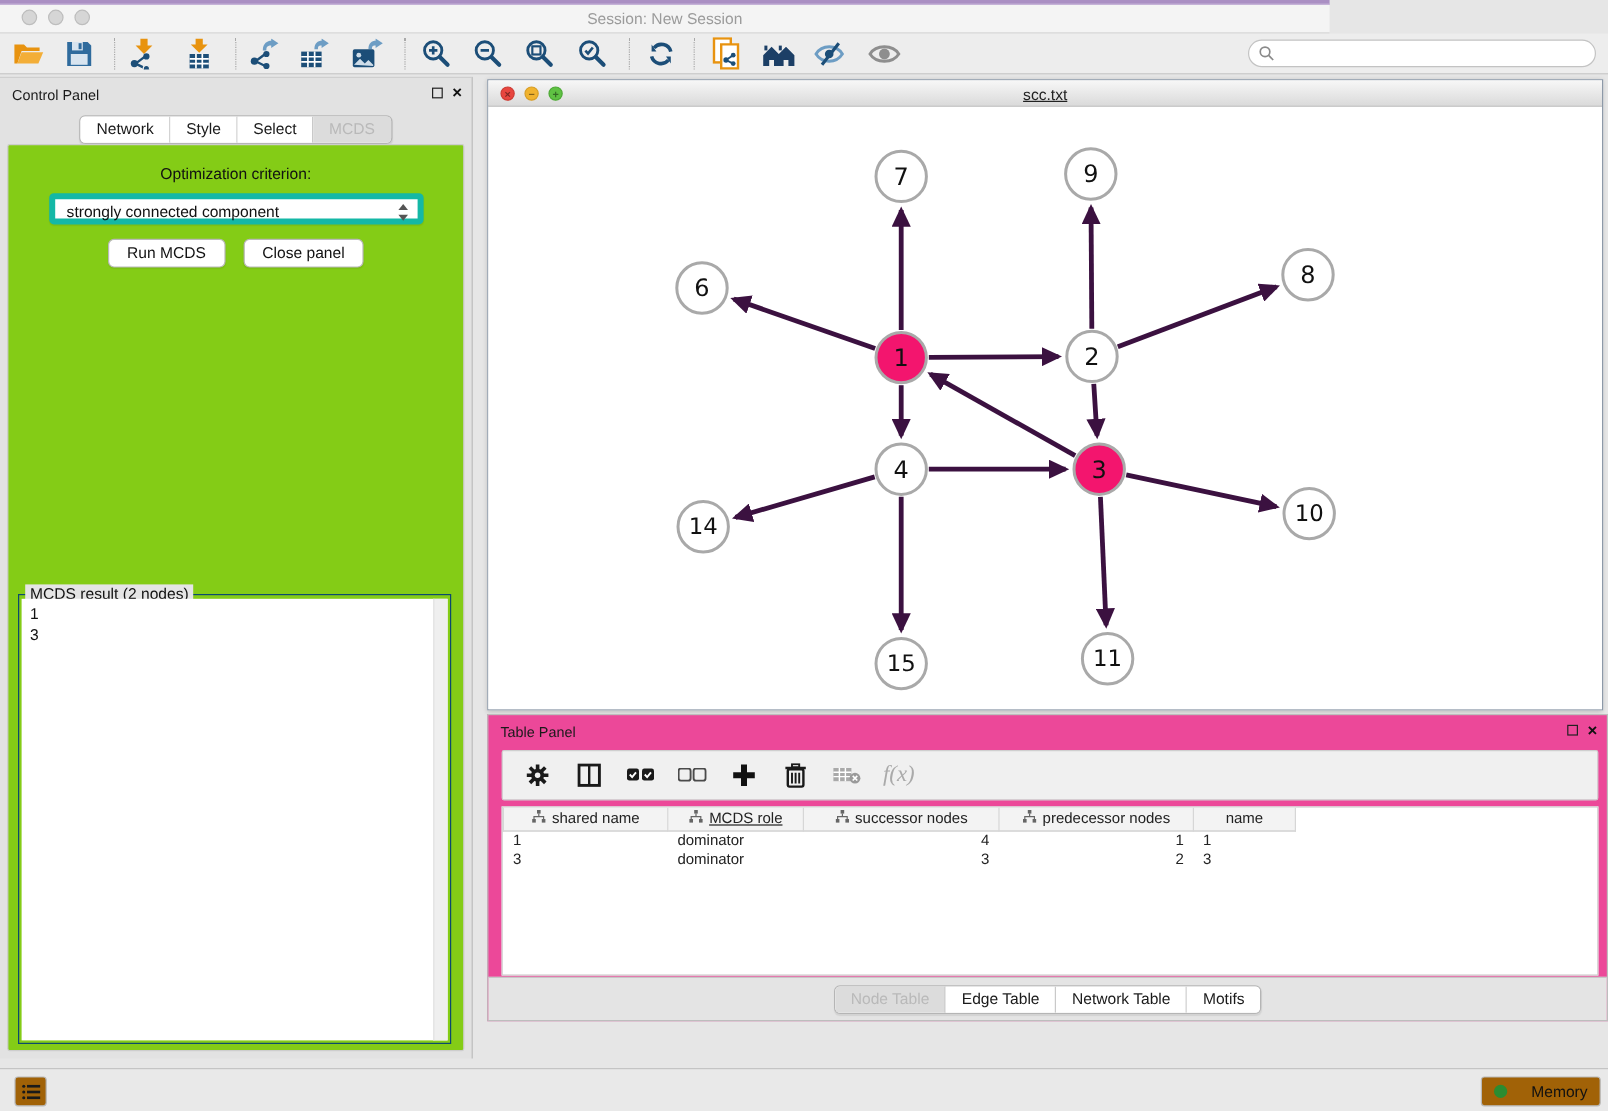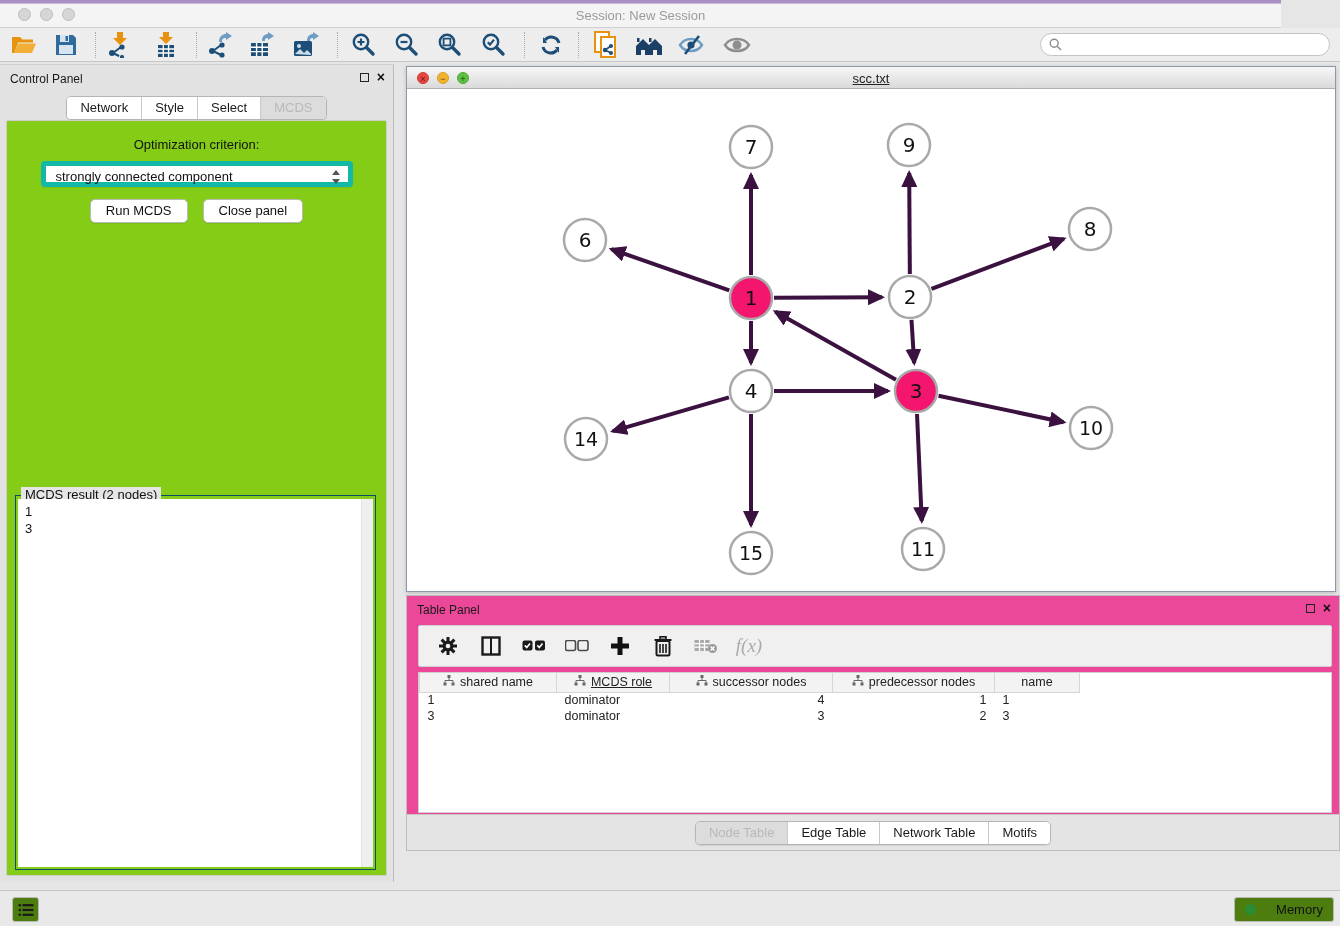--- a/index.html
+++ b/index.html
@@ -1,20 +1,20 @@
 <!DOCTYPE html>
 <html><head>
 <meta charset="utf-8">
 <style>
   * { margin:0; padding:0; box-sizing:border-box; }
   html,body { width:1340px; height:926px; font-family:"Liberation Sans", sans-serif; background:#e6e6e6; overflow:hidden; }
   .app { position:relative; width:1340px; height:926px; background:#e6e6e6; }
 
   
-  .titlebar { position:absolute; left:0; top:0; width:1281px; height:28px; background:#f4f4f4; border-bottom:1px solid #d0d0d0; }
+  .titlebar { position:absolute; left:0; top:0; width:1108px; height:28px; background:#f4f4f4; border-bottom:1px solid #d0d0d0; }
   .titlebar .purple-strip { position:absolute; left:0; top:0; width:100%; height:4px; background:#aa8fc3; border-bottom:1px solid #c9b6da; }
   .traffic { position:absolute; top:8px; width:13px; height:13px; border-radius:50%; background:#d6d6d6; border:1px solid #bdbdbd; }
   .t1{left:18px;} .t2{left:40px;} .t3{left:62px;}
   .win-title { position:absolute; top:8px; left:0; width:100%; text-align:center; font-size:13px; color:#9b9b9b; }
 
   
   .toolbar { position:absolute; left:0; top:28px; width:1340px; height:34px; background:#ededed; border-bottom:1px solid #c6c6c6; }
   .tbi { position:absolute; top:2px; width:32px; height:30px; display:flex; align-items:center; justify-content:center; cursor:default; }
   .tbsep { position:absolute; top:4px; height:26px; width:0; border-left:1px dotted #a9a9a9; }
   .searchbox { position:absolute; right:10px; top:5px; width:290px; height:23px; background:#fff; border:1px solid #c3c3c3; border-radius:12px; display:flex; align-items:center; padding-left:8px; }
@@ -62,21 +62,21 @@
   .tp-table-wrap { position:absolute; left:11px; right:7px; top:76px; bottom:37px; background:#fff; border:1px solid #cfcfcf; overflow:hidden; }
   table.nodetable { border-collapse:collapse; table-layout:fixed; }
   table.nodetable th { background:#f3f3f3; border:1px solid #d6d6d6; border-top:none; font-weight:normal; font-size:12.5px; color:#222; height:19px; padding:0 4px; white-space:nowrap; }
   table.nodetable th .th-inner { display:flex; align-items:center; justify-content:center; gap:5px; }
   table.nodetable td { font-size:12.5px; color:#222; height:16px; padding:0 8px; white-space:nowrap; }
   .al-left { text-align:left; } .al-right { text-align:right; }
   .tp-tabs { position:absolute; left:0; bottom:0; width:100%; height:36px; background:#e4e4e4; border-top:1px solid #c6c6c6; display:flex; justify-content:center; align-items:center; }
 
   
   .statusbar { position:absolute; left:0; top:890px; width:1340px; height:36px; background:#e9e9e9; border-top:1px solid #c4c4c4; }
-  .sb-btn { position:absolute; background:#4d7c0f; border:1px solid #b9b9b9; border-radius:3px; display:flex; align-items:center; justify-content:center; gap:20px; }
+  .sb-btn { position:absolute; background:#a16207; border:1px solid #b9b9b9; border-radius:3px; display:flex; align-items:center; justify-content:center; gap:20px; }
   .sb-list { left:12px; top:6px; width:27px; height:25px; }
   .sb-memory { right:6px; top:6px; height:25px; padding:0 10px; font-size:13px; color:#111; }
   .green-dot { width:11px; height:11px; border-radius:50%; background:#2c8c31; display:inline-block; }
 </style>
 </head>
 <body>
 
 <div class="app">
 
   <div class="titlebar">

